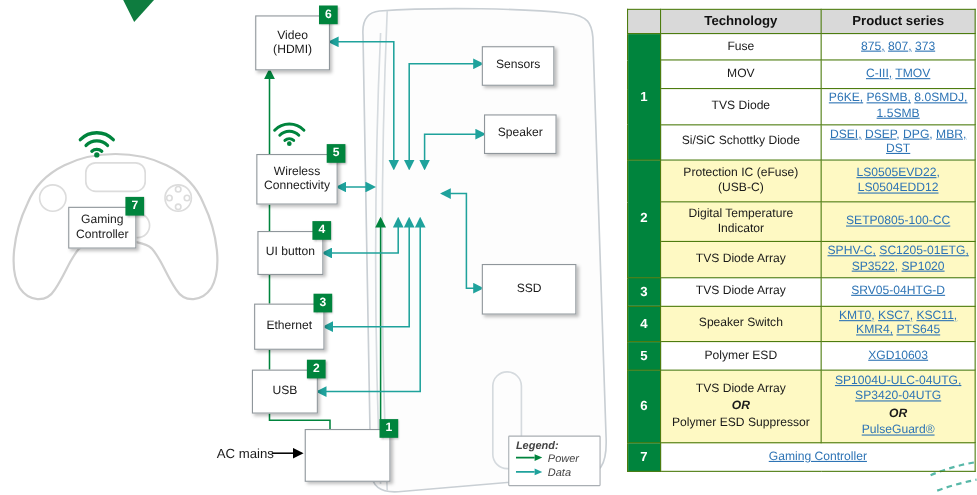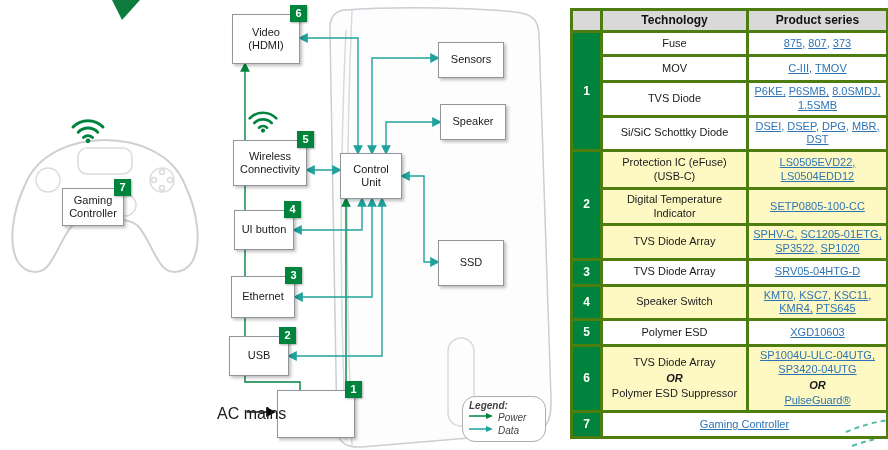--- a/index.html
+++ b/index.html
@@ -8,34 +8,34 @@
   svg{display:block;}
   .layer{position:absolute;left:0;top:0;z-index:1;}
 
   
   .node{position:absolute;z-index:2;background:#fff;border:1px solid #8f969b;
         box-shadow:2px 2px 3px rgba(0,0,0,.25);display:flex;align-items:center;justify-content:center;
         text-align:center;font-size:11px;line-height:1.2;padding:2px;box-sizing:border-box;}
   .badge{position:absolute;top:-10px;right:-8px;width:17px;height:17px;background:#00843D;color:#fff;
          font-size:11px;font-weight:bold;display:flex;align-items:center;justify-content:center;z-index:3;
          box-shadow:1px 1px 2px rgba(0,0,0,.3);}
-  .floating-label{position:absolute;z-index:2;font-size:16px;margin-left:20px;}
+  .floating-label{position:absolute;z-index:2;font-size:12px;}
   .wifi{position:absolute;z-index:2;}
 
   
   .legend{position:absolute;left:462px;top:396px;width:84px;height:46px;z-index:2;background:#fff;
-          border:1px solid #a9aeb3;border-radius:13px;padding:3px 6px;box-sizing:border-box;}
+          border:1px solid #a9aeb3;border-radius:1px;padding:3px 6px;box-sizing:border-box;}
   .legend-title{font-size:10px;font-style:italic;font-weight:bold;color:#444;margin-bottom:1px;}
   .legend-row{display:flex;gap:5px;height:13px;}
   .legend-row span{font-size:10px;font-style:italic;color:#444;}
 
   
   .spec-table{position:absolute;left:570px;top:8px;width:316px;z-index:2;}
   table{border-collapse:collapse;width:100%;font-size:11px;table-layout:fixed;}
-  th,td{border:3px solid #4d7c0f;padding:2px 4px;text-align:center;vertical-align:middle;line-height:1.25;}
+  th,td{border:1px solid #4d7c0f;padding:2px 4px;text-align:center;vertical-align:middle;line-height:1.25;}
   th{background:#D9D9D9;font-size:12px;color:#111;}
   col.c-num{width:30px;}col.c-tech{width:146px;}col.c-prod{width:140px;}
   td.num{background:#00843D;color:#fff;font-weight:bold;font-size:12px;}
   td.shade{background:#fef9c3;}
   a{color:#2E74B5;text-decoration:underline;cursor:pointer;}
   .products a:not(:last-child)::after{content:",";}
   .or{font-weight:bold;font-style:italic;margin:2px 0;}
 </style>
 </head>
 <body>
@@ -140,30 +140,27 @@
     <span>Ethernet</span>
     <div class="badge">3</div>
   </div>
   <div class="node" style="left:229px;top:336px;width:60px;height:40px;">
     <span>USB</span>
     <div class="badge">2</div>
   </div>
   <div class="node" style="left:277px;top:390px;width:78px;height:48px;">
     <div class="badge">1</div>
   </div>
-  <div class="node" style="left:340px;top:153px;width:62px;height:46px;">
-    <span>Control Unit</span>
-  </div>
   <div class="node" style="left:440px;top:104px;width:66px;height:36px;">
     <span>Speaker</span>
   </div>
   <div class="node" style="left:438px;top:42px;width:66px;height:36px;">
     <span>Sensors</span>
   </div>
-  <div class="node" style="left:438px;top:240px;width:66px;height:46px;">
+  <div class="node" style="left:438px;top:240px;width:86px;height:46px;">
     <span>SSD</span>
   </div>
   <div class="node" style="left:62px;top:188px;width:62px;height:38px;">
     <span>Gaming Controller</span>
     <div class="badge">7</div>
   </div>
 
   <div class="floating-label" style="left:197px;top:405px;">AC mains</div>
 
   <div class="legend">

